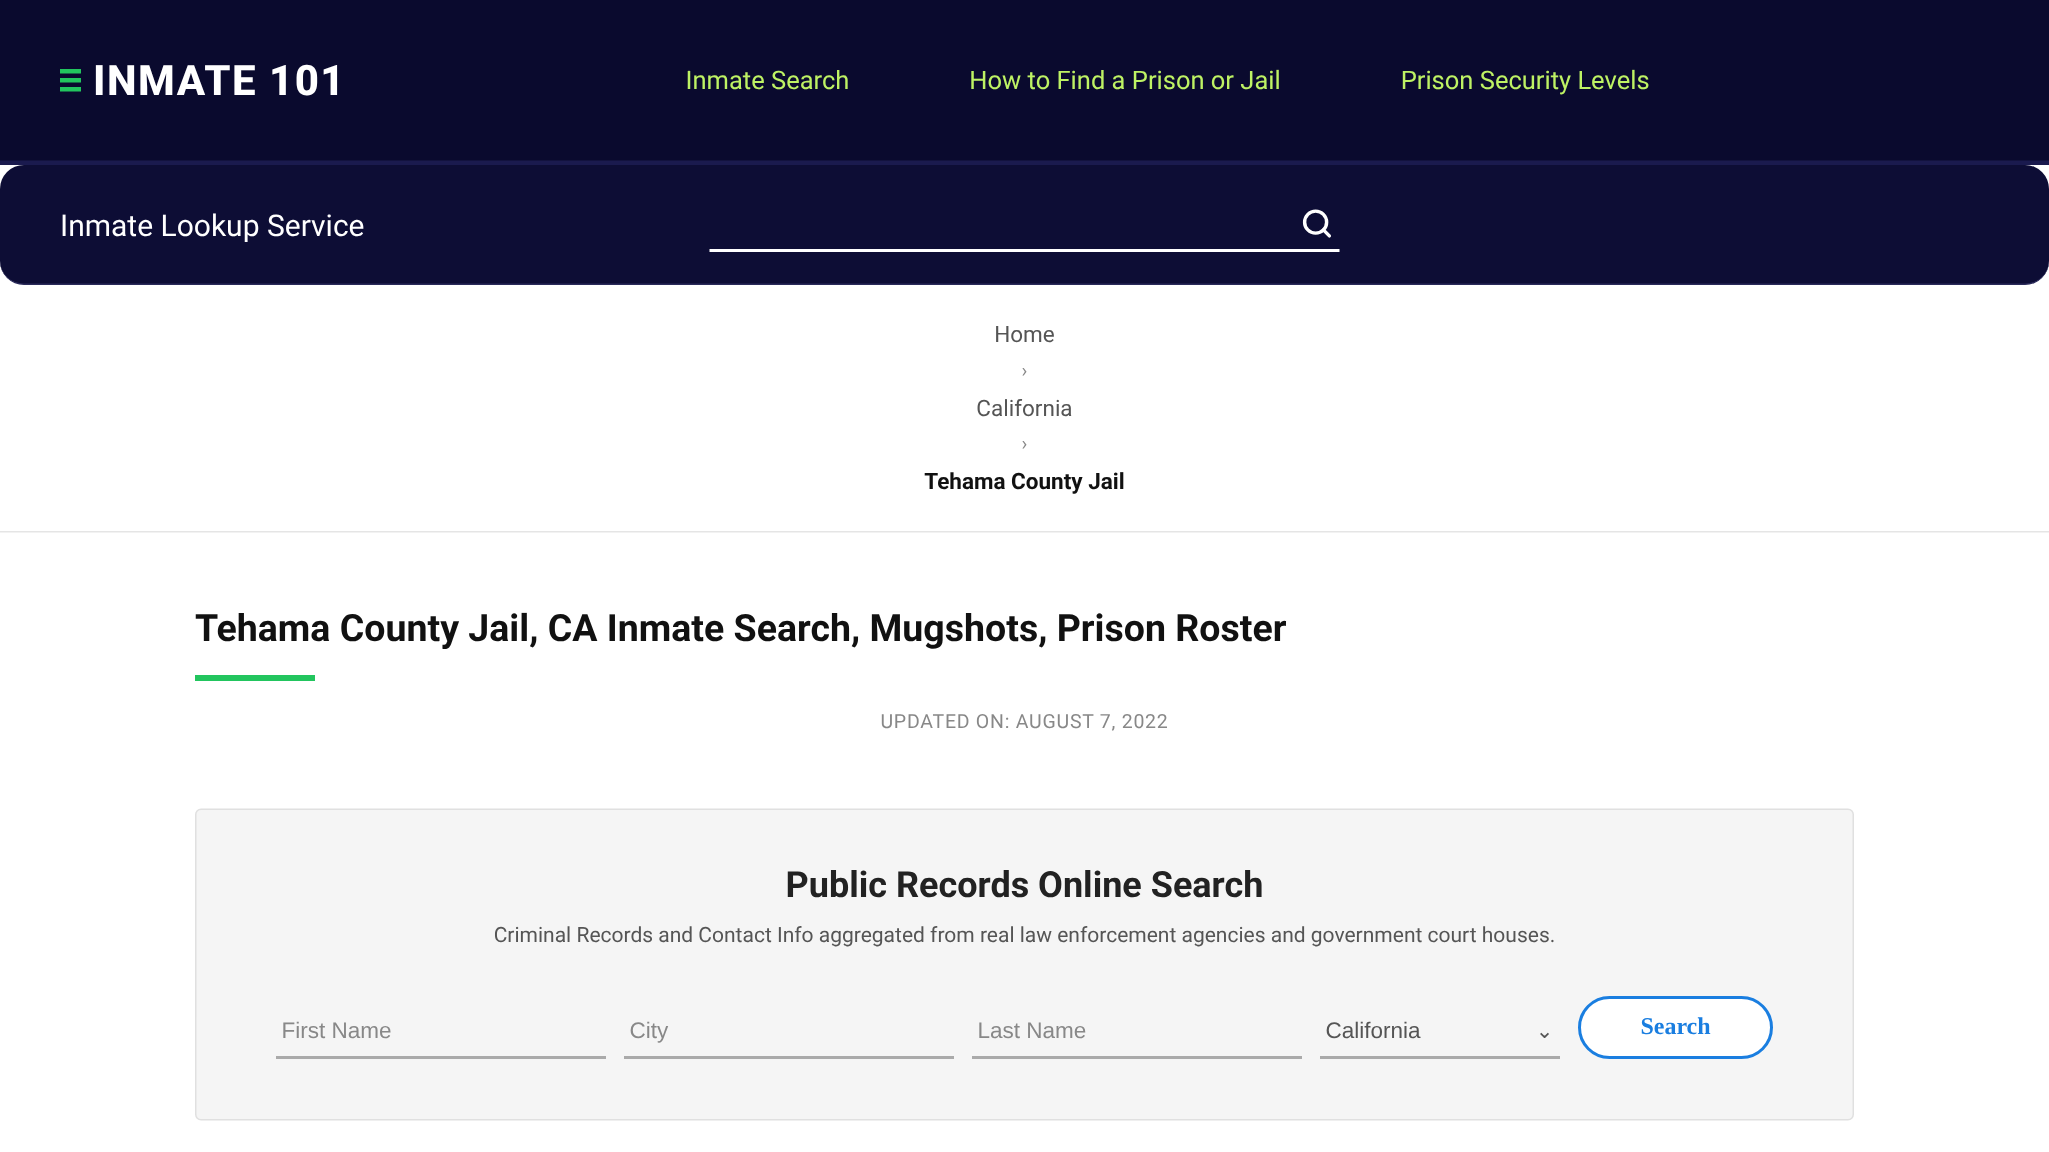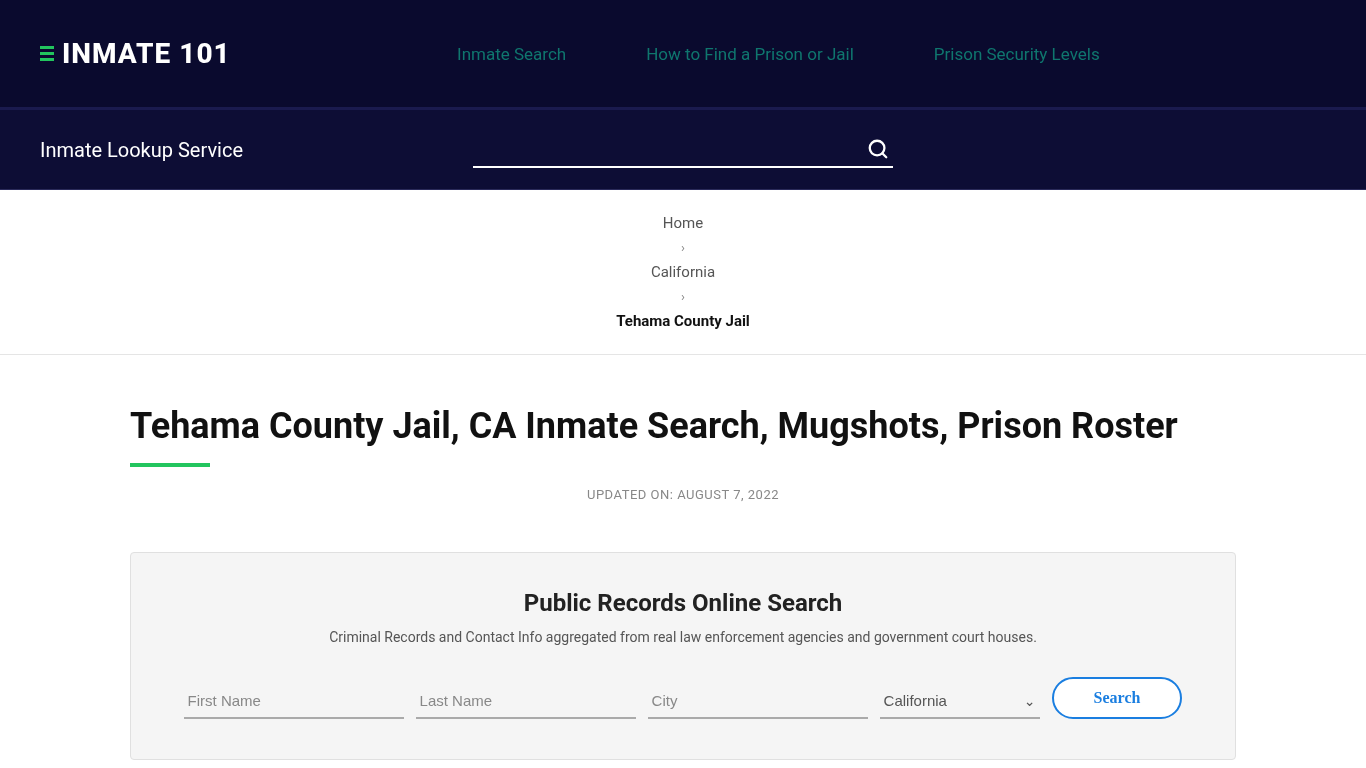--- a/index.html
+++ b/index.html
@@ -54,36 +54,37 @@
 
     .nav-links {
       display: flex;
       align-items: center;
       gap: 80px;
       margin-left: auto;
       margin-right: auto;
     }
 
     .nav-link {
-      color: #0f766e;
+      color: #bef264;
       text-decoration: none;
       font-size: 17px;
       cursor: pointer;
       white-space: nowrap;
     }
 
     
     .search-bar-section {
       background: #0d0d35;
       height: 80px;
       display: flex;
       align-items: center;
       padding: 0 40px;
       gap: 30px;
       border-bottom: 1px solid #2a2a5a;
+      border-radius: 16px;
     }
 
     .search-bar-title {
       color: #ffffff;
       font-size: 20px;
       font-weight: 400;
       white-space: nowrap;
       flex-shrink: 0;
     }
 
@@ -149,21 +150,21 @@
       font-size: 15px;
     }
 
     
     .main-content {
       padding: 50px 130px;
       text-align: center;
     }
 
     .page-title {
-      font-size: 36px;
+      font-size: 25px;
       font-weight: 700;
       color: #111;
       margin-bottom: 16px;
       text-align: left;
     }
 
     .title-underline {
       width: 80px;
       height: 4px;
       background: #22c55e;
@@ -322,25 +323,25 @@
   <div class="search-box">
     <h2 class="search-box-title">Public Records Online Search</h2>
     <p class="search-box-subtitle">Criminal Records and Contact Info aggregated from real law enforcement agencies and government court houses.</p>
 
     <div class="search-form-row">
       <div class="form-field">
         <input type="text" placeholder="First Name" style="">
       </div>
 
       <div class="form-field">
+        <input type="text" placeholder="City" style="">
+      </div>
+
+      <div class="form-field">
         <input type="text" placeholder="Last Name" style="">
-      </div>
-
-      <div class="form-field">
-        <input type="text" placeholder="City" style="">
       </div>
 
       <div class="form-field">
         <div class="select-wrapper">
           <select id="state-select"><option value="Alabama">Alabama</option><option value="Alaska">Alaska</option><option value="Arizona">Arizona</option><option value="Arkansas">Arkansas</option><option value="California" selected="">California</option><option value="Colorado">Colorado</option><option value="Connecticut">Connecticut</option><option value="Delaware">Delaware</option><option value="Florida">Florida</option><option value="Georgia">Georgia</option><option value="Hawaii">Hawaii</option><option value="Idaho">Idaho</option><option value="Illinois">Illinois</option><option value="Indiana">Indiana</option><option value="Iowa">Iowa</option><option value="Kansas">Kansas</option><option value="Kentucky">Kentucky</option><option value="Louisiana">Louisiana</option><option value="Maine">Maine</option><option value="Maryland">Maryland</option><option value="Massachusetts">Massachusetts</option><option value="Michigan">Michigan</option><option value="Minnesota">Minnesota</option><option value="Mississippi">Mississippi</option><option value="Missouri">Missouri</option><option value="Montana">Montana</option><option value="Nebraska">Nebraska</option><option value="Nevada">Nevada</option><option value="New Hampshire">New Hampshire</option><option value="New Jersey">New Jersey</option><option value="New Mexico">New Mexico</option><option value="New York">New York</option><option value="North Carolina">North Carolina</option><option value="North Dakota">North Dakota</option><option value="Ohio">Ohio</option><option value="Oklahoma">Oklahoma</option><option value="Oregon">Oregon</option><option value="Pennsylvania">Pennsylvania</option><option value="Rhode Island">Rhode Island</option><option value="South Carolina">South Carolina</option><option value="South Dakota">South Dakota</option><option value="Tennessee">Tennessee</option><option value="Texas">Texas</option><option value="Utah">Utah</option><option value="Vermont">Vermont</option><option value="Virginia">Virginia</option><option value="Washington">Washington</option><option value="West Virginia">West Virginia</option><option value="Wisconsin">Wisconsin</option><option value="Wyoming">Wyoming</option></select>
           <span class="chevron">⌄</span>
         </div>
       </div>
 
       <button class="search-btn">Search</button>

